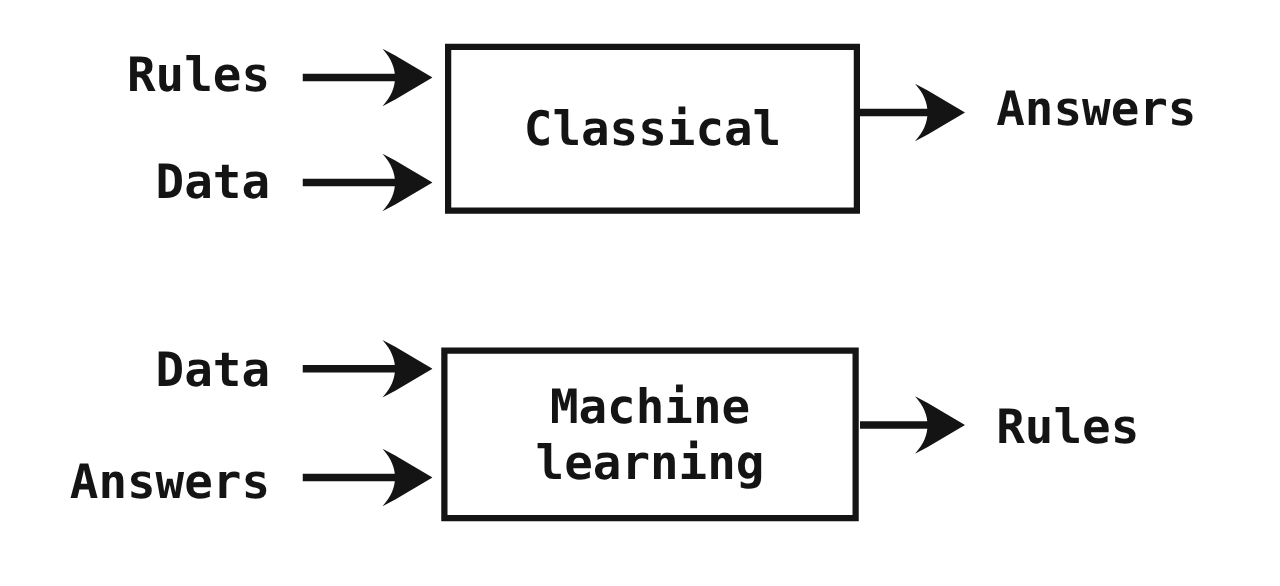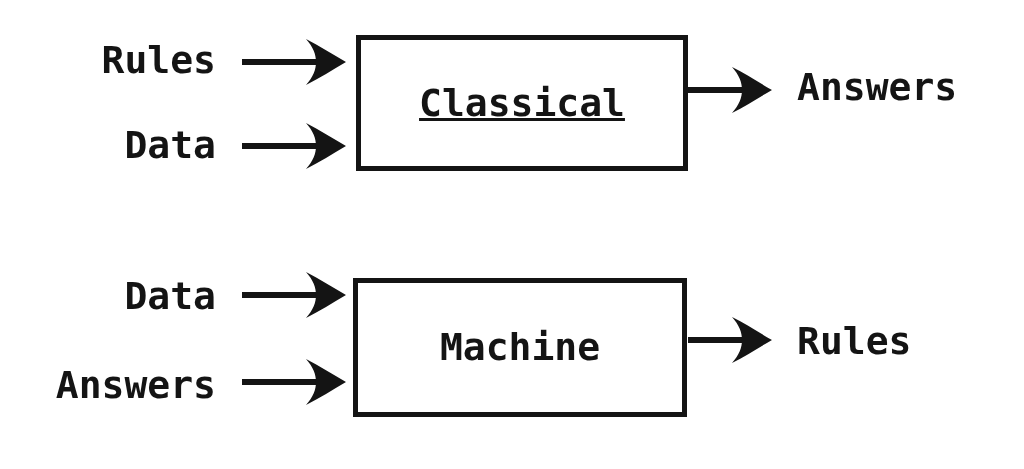--- a/index.html
+++ b/index.html
@@ -45,21 +45,21 @@
     justify-content: center;
   }
   .flow-box .box-line {
     font-size: 38px;
     line-height: 45px;
     text-align: center;
     white-space: nowrap;
   }
   .box-top {
     left: 356px; top: 35px;
-    width: 332px; height: 136px; text-decoration: underline;
+    width: 332px; height: 136px;
   }
   .box-bottom {
     left: 353px; top: 278px;
     width: 334px; height: 139px;
   }
   .arrow {
     position: absolute;
     display: block;
   }
   .arrow line { stroke: var(--ink, #141414); stroke-width: 6; }
@@ -106,20 +106,21 @@
 
   <div class="label right-align" style="top:363px">Answers</div>
 
   <svg class="arrow arrow-in" style="top:356px" viewBox="0 0 104 52" aria-hidden="true">
     <line x1="0" y1="26" x2="75" y2="26"></line>
     <path d="M104,26 C90,18 78,10 64,3 C71,11 74,18 74,26 C74,34 71,41 64,49 C78,42 90,34 104,26 Z"></path>
   </svg>
 
   <div class="flow-box box-bottom">
     <div class="box-line">Machine</div>
+    <div class="box-line">learning</div>
   </div>
 
   <svg class="arrow arrow-out" style="top:314px" viewBox="0 0 84 52" aria-hidden="true">
     <line x1="0" y1="26" x2="55" y2="26"></line>
     <path d="M84,26 C70,18 58,10 44,3 C51,11 54,18 54,26 C54,34 51,41 44,49 C58,42 70,34 84,26 Z"></path>
   </svg>
 
   <div class="label left-align" style="top:319px">Rules</div>
 
 </div>

